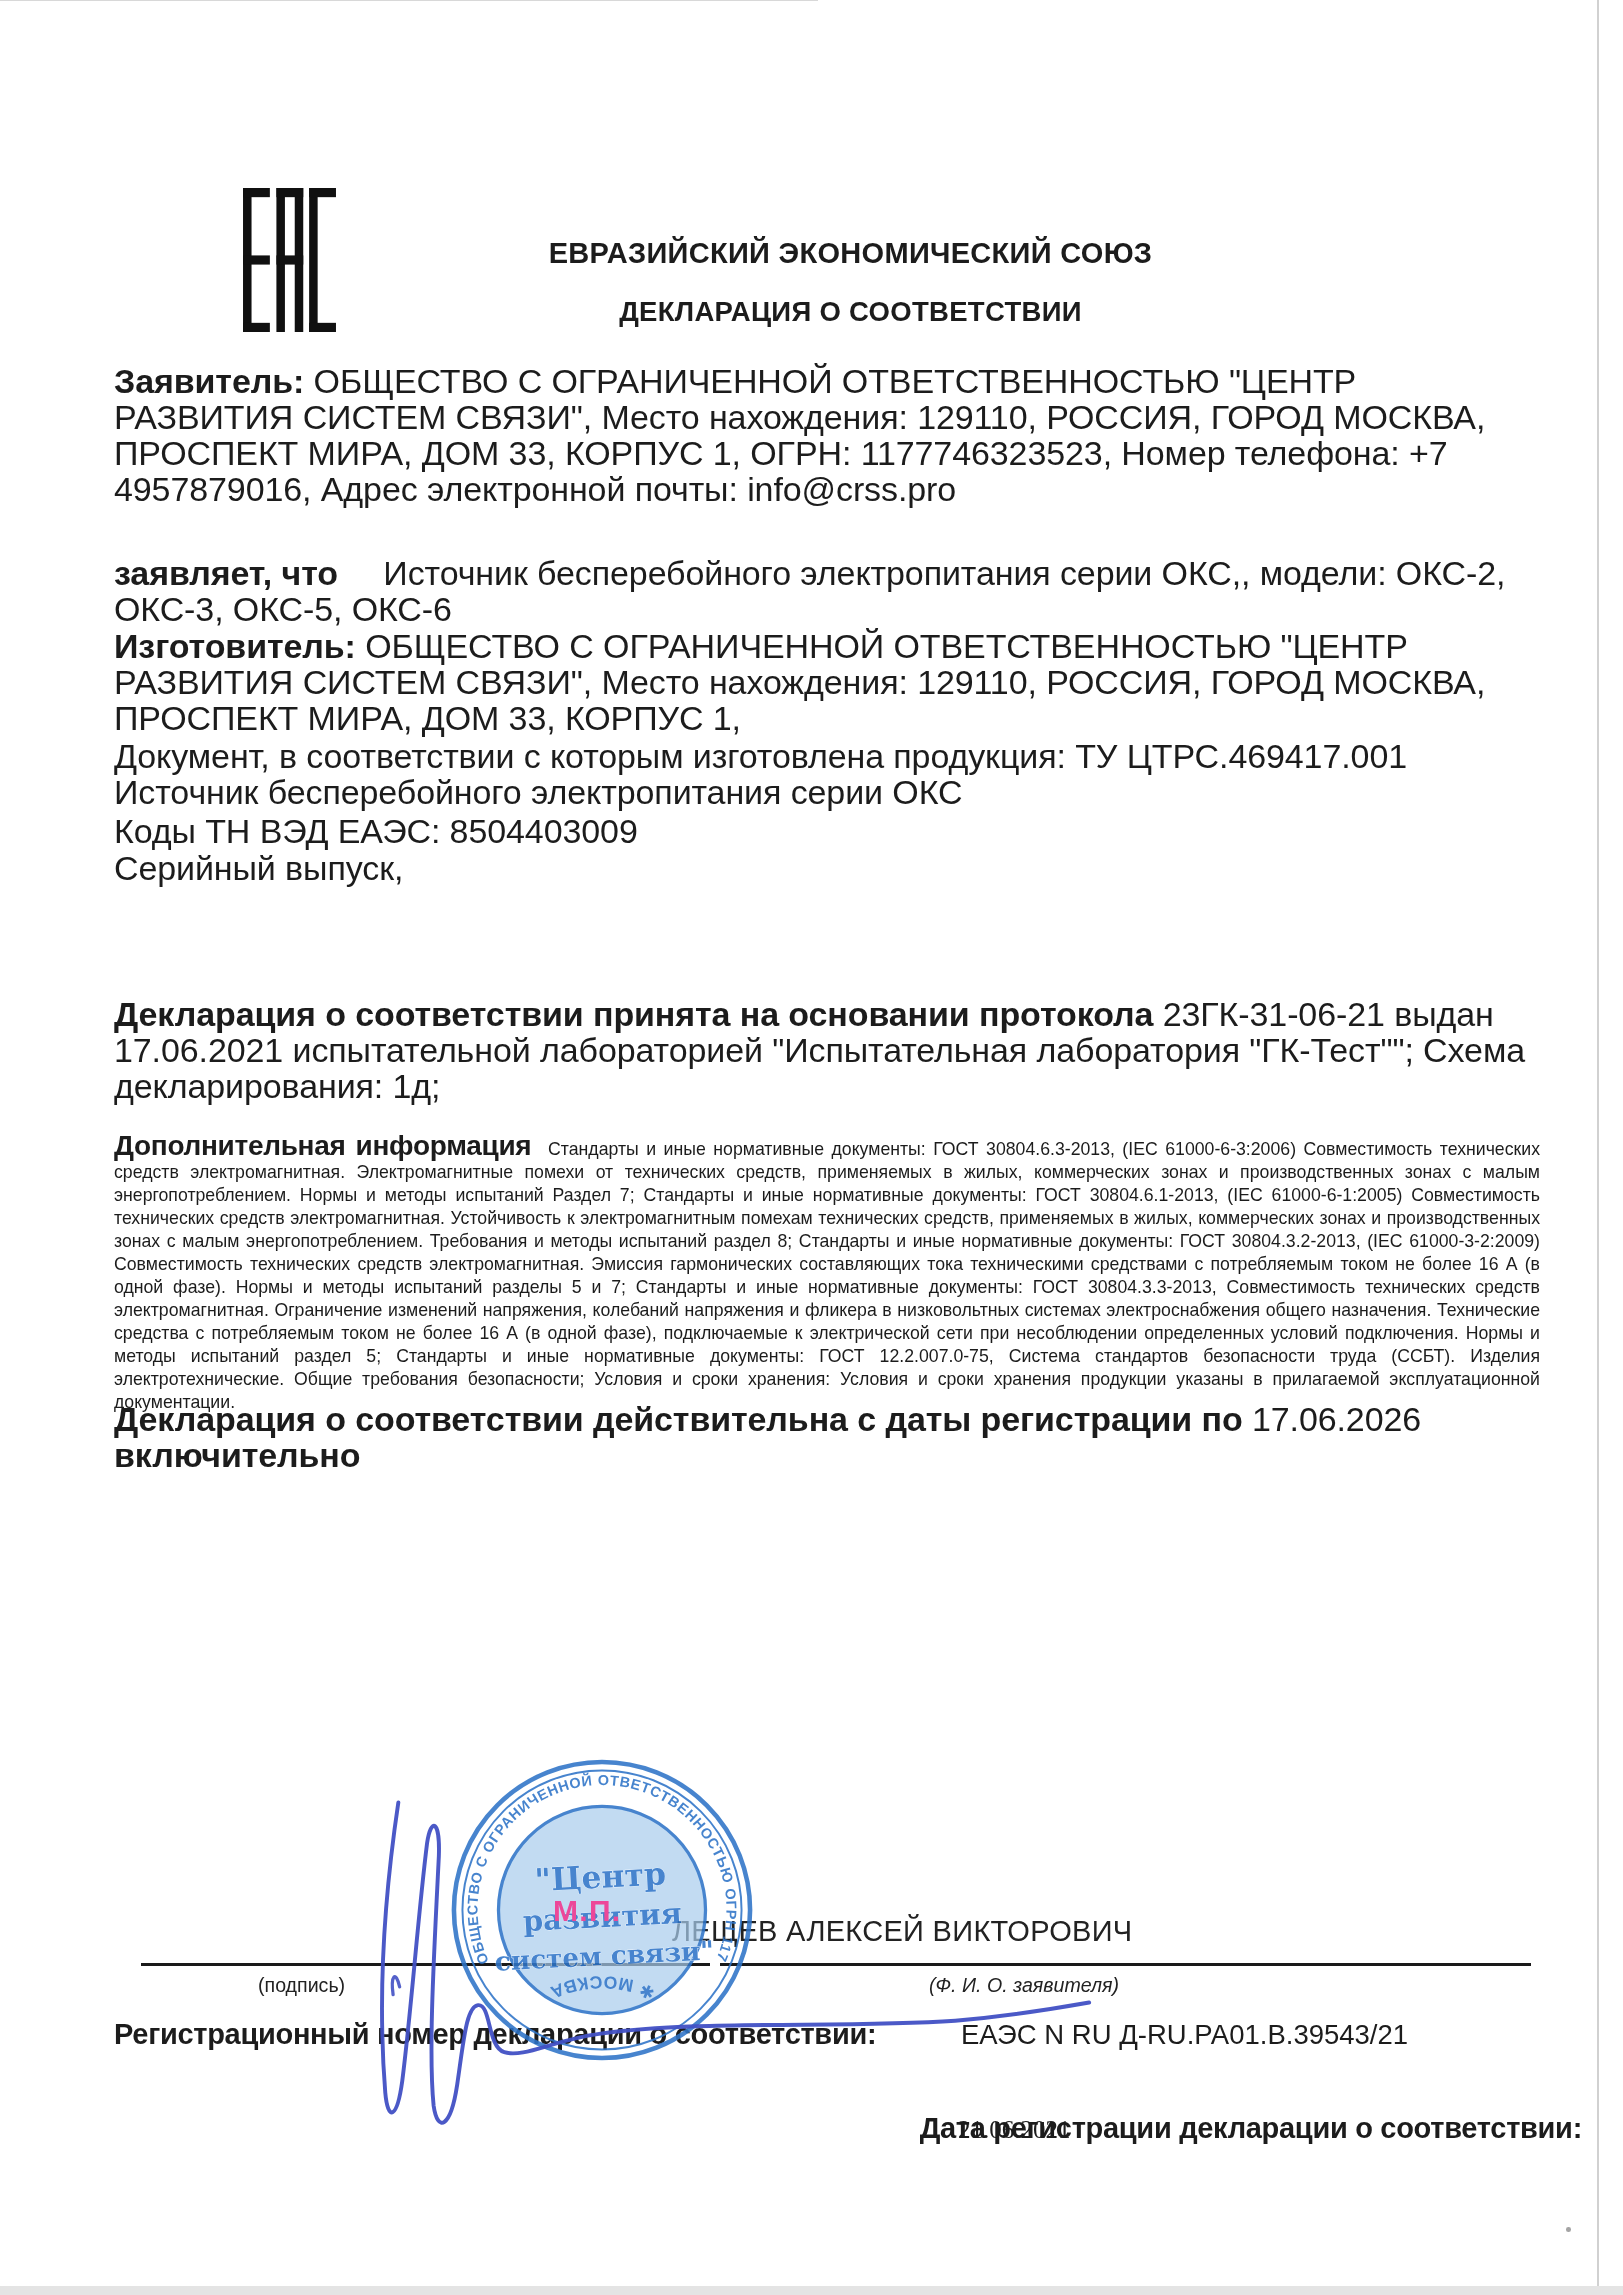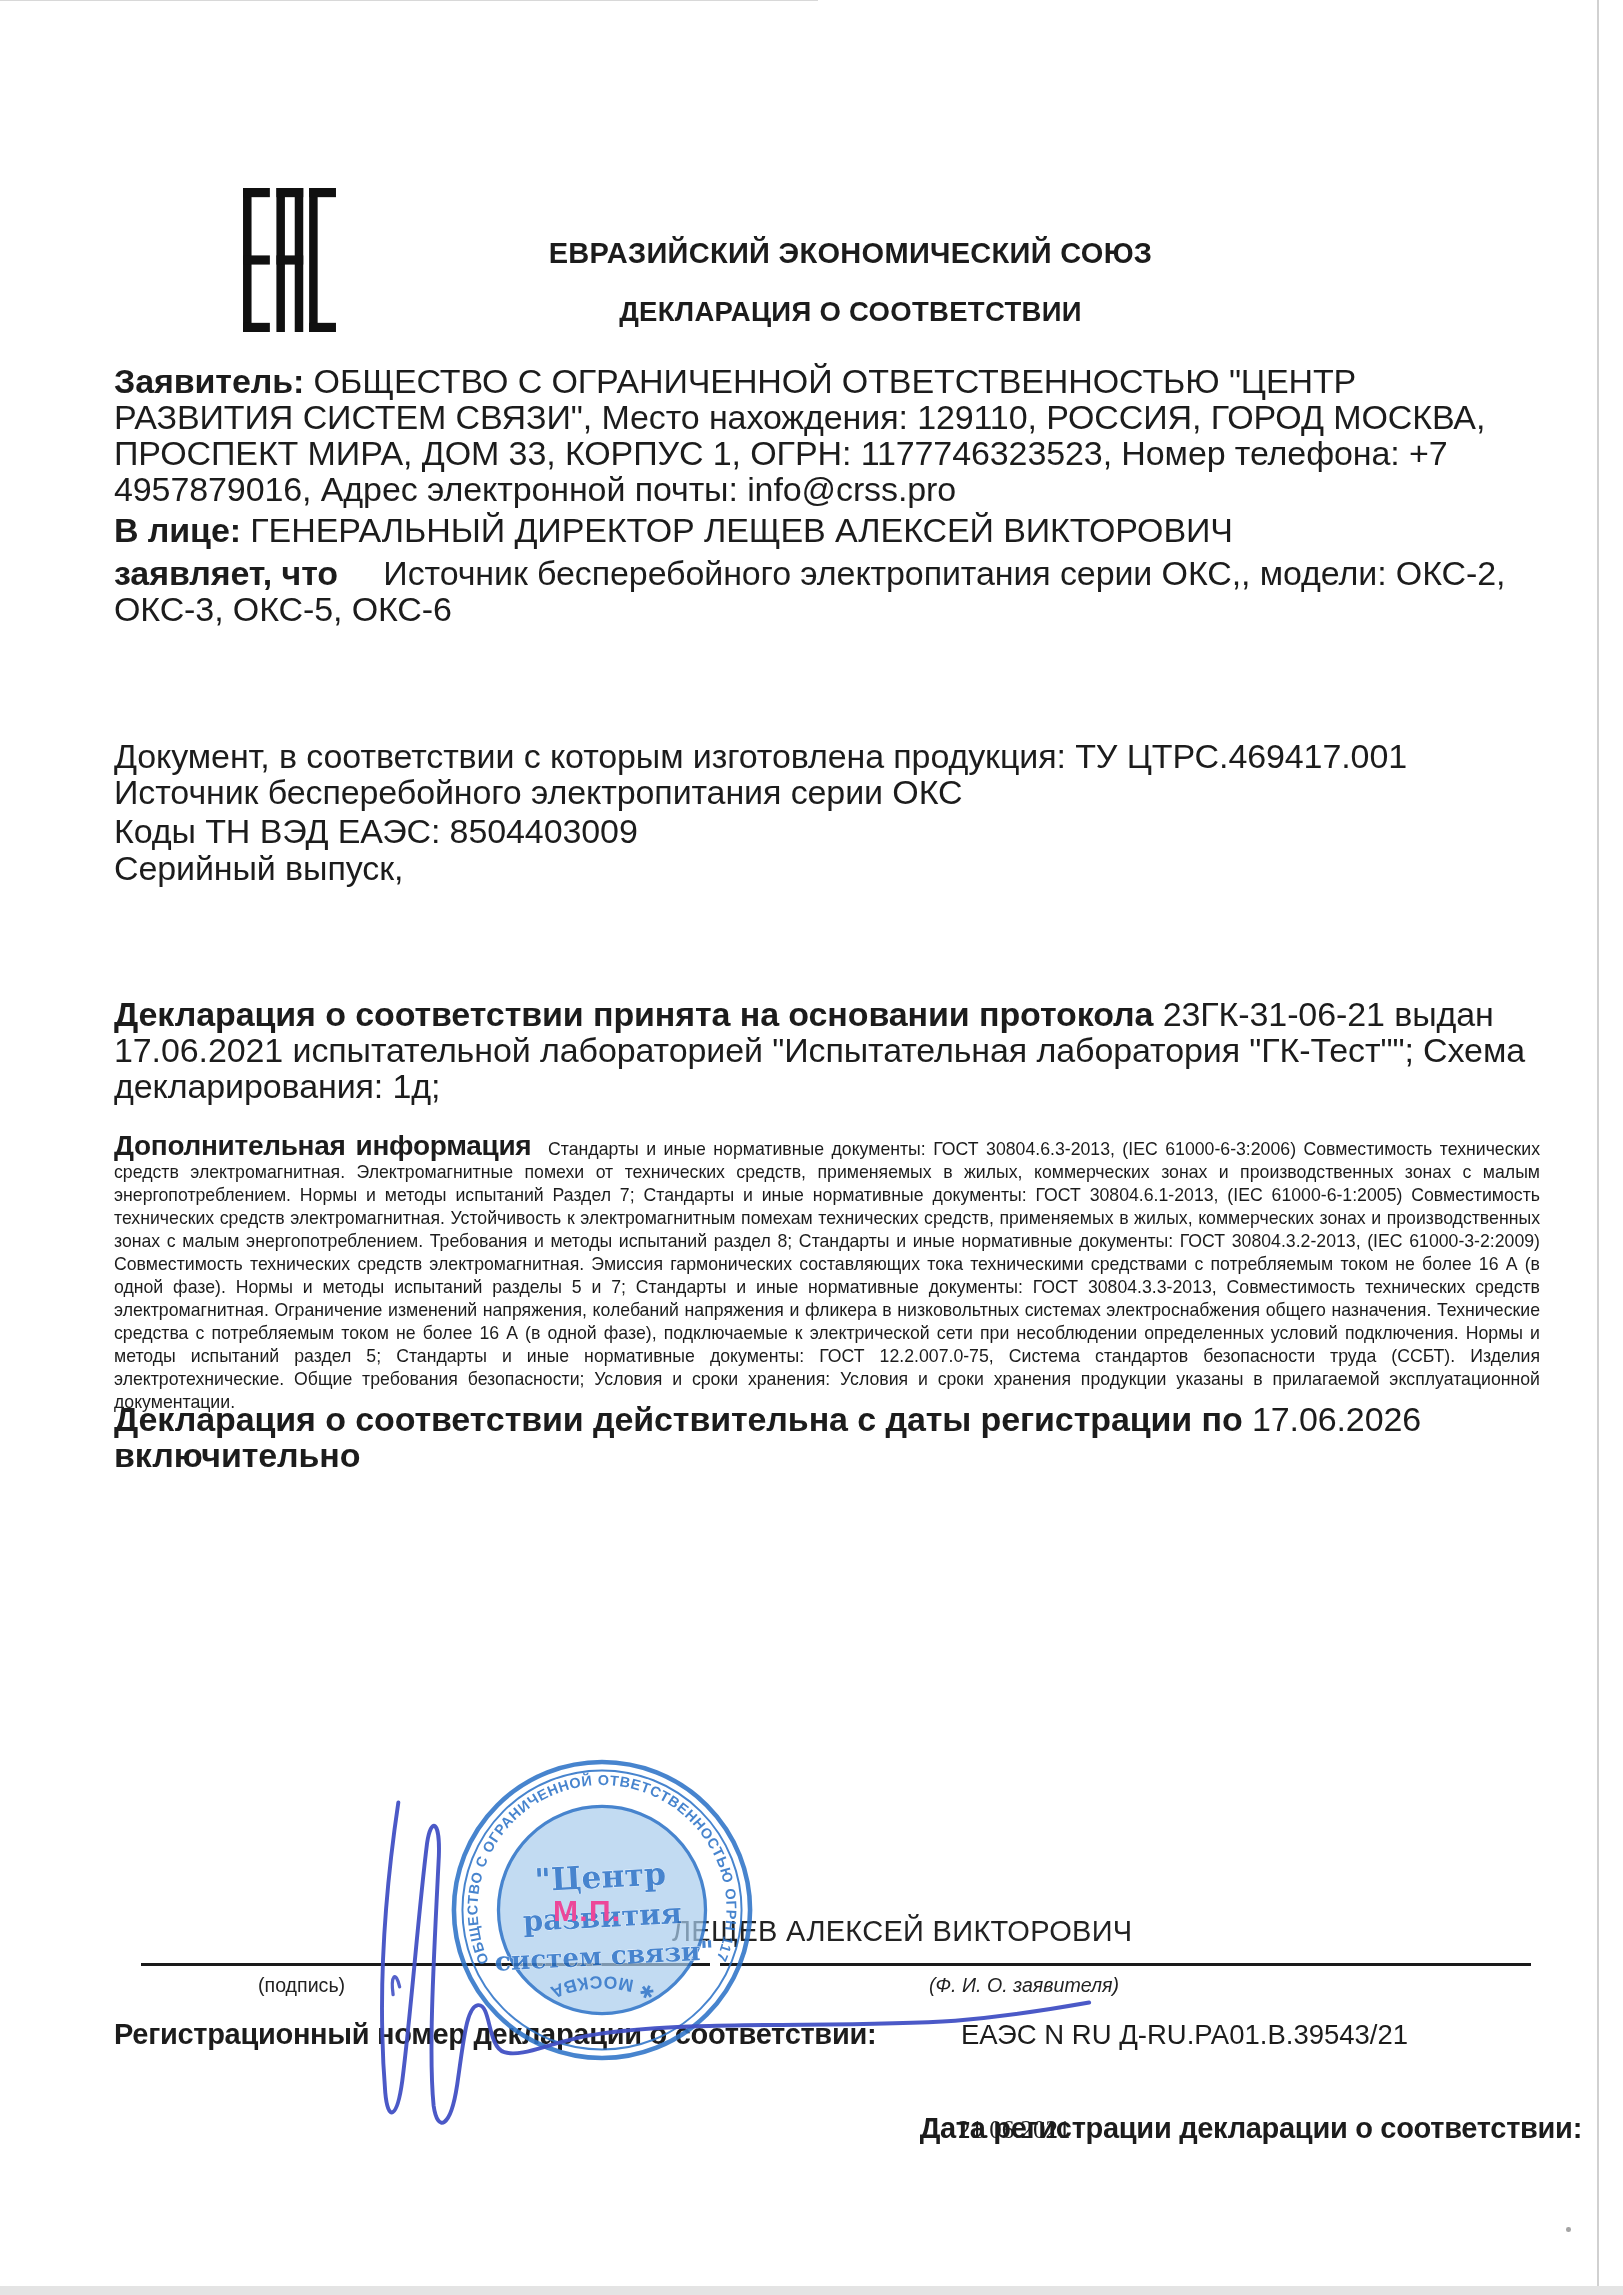--- a/index.html
+++ b/index.html
@@ -79,30 +79,30 @@
   </div>
 
   <div class="abs title title1">ЕВРАЗИЙСКИЙ ЭКОНОМИЧЕСКИЙ СОЮЗ</div>
   <div class="abs title title2">ДЕКЛАРАЦИЯ О СООТВЕТСТВИИ</div>
 
   <div class="abs para" style="top:363px;">
     <span class="lead">Заявитель:</span>
     <span>ОБЩЕСТВО С ОГРАНИЧЕННОЙ ОТВЕТСТВЕННОСТЬЮ "ЦЕНТР РАЗВИТИЯ СИСТЕМ СВЯЗИ", Место нахождения: 129110, РОССИЯ, ГОРОД МОСКВА, ПРОСПЕКТ МИРА, ДОМ 33, КОРПУС 1, ОГРН: 1177746323523, Номер телефона: +7 4957879016, Адрес электронной почты: info@crss.pro</span>
   </div>
 
-  <div class="abs para" style="top:512px;">
-    <span class="lead">В лице:</span>
-    <span>ГЕНЕРАЛЬНЫЙ ДИРЕКТОР ЛЕЩЕВ АЛЕКСЕЙ ВИКТОРОВИЧ</span>
-  </div>
 
   <div class="abs para" style="top:555px;">
     <span class="lead gap55">заявляет, что</span>
     <span>Источник бесперебойного электропитания серии ОКС,, модели: ОКС-2, ОКС-3, ОКС-5, ОКС-6</span>
   </div>
 
+  <div class="abs para" style="top:628px;">
+    <span class="lead">Изготовитель:</span>
+    <span>ОБЩЕСТВО С ОГРАНИЧЕННОЙ ОТВЕТСТВЕННОСТЬЮ "ЦЕНТР РАЗВИТИЯ СИСТЕМ СВЯЗИ", Место нахождения: 129110, РОССИЯ, ГОРОД МОСКВА, ПРОСПЕКТ МИРА, ДОМ 33, КОРПУС 1,</span>
+  </div>
 
   <div class="abs para" style="top:738px;">Документ, в соответствии с которым изготовлена продукция: ТУ ЦТРС.469417.001 Источник бесперебойного электропитания серии ОКС</div>
 
   <div class="abs para" style="top:813px;">Коды ТН ВЭД ЕАЭС: 8504403009</div>
 
   <div class="abs para" style="top:850px;">Серийный выпуск,</div>
 
 
   <div class="abs para" style="top:996px;">
     <span class="lead">Декларация о соответствии принята на основании протокола</span>

